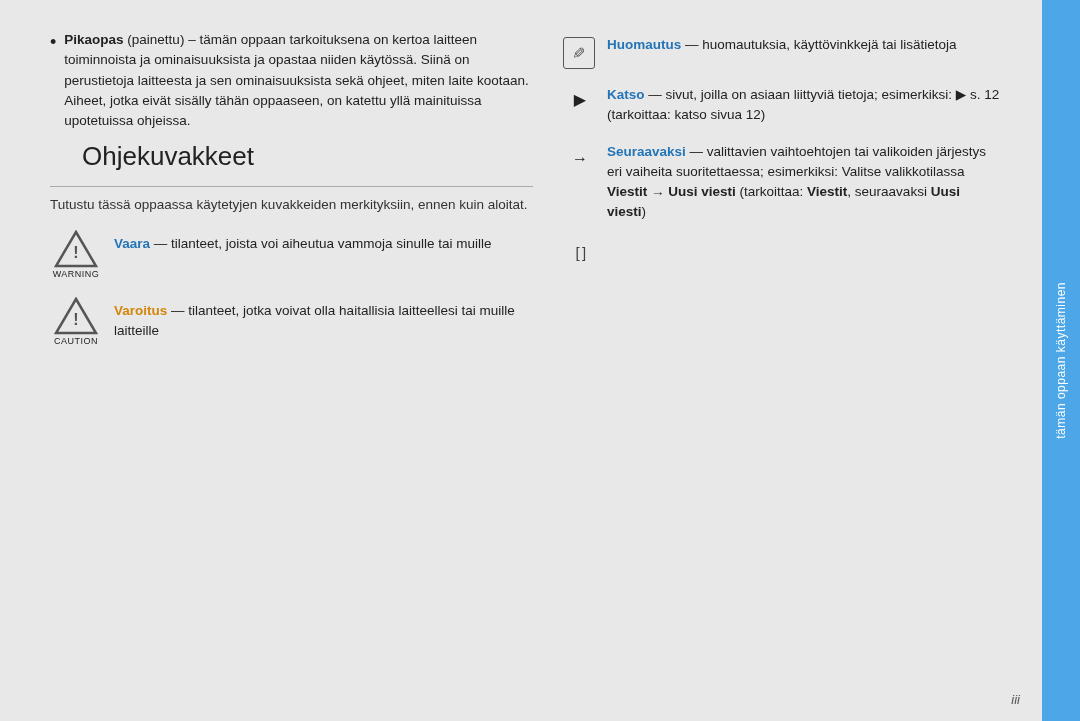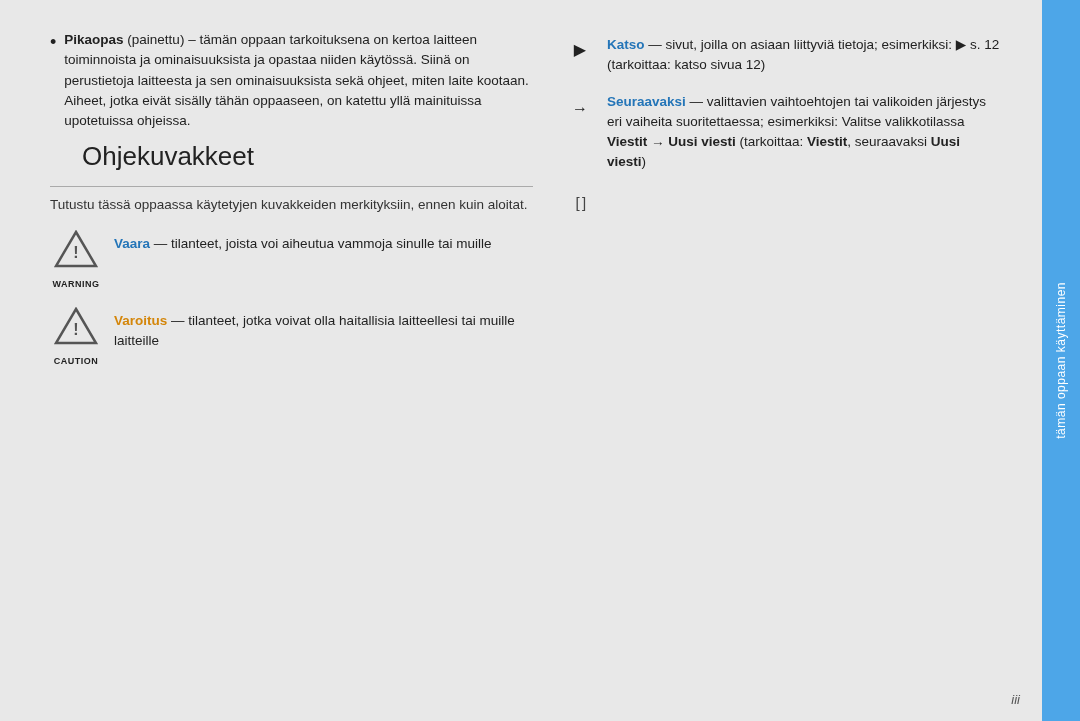--- a/index.html
+++ b/index.html
@@ -122,24 +122,24 @@
       width: 52px;
     }
 
     .triangle-icon {
       width: 44px;
       height: 38px;
     }
 
     .icon-label {
       font-size: 9px;
-      font-weight: bold;
+      font-weight: normal;
       color: #222;
       letter-spacing: 0.5px;
-      margin-top: 11px;
+      margin-top: 1px;
       text-align: center;
     }
 
     .icon-item-text {
       font-size: 13.5px;
       line-height: 1.5;
       padding-top: 4px;
     }
 
     .color-blue { color: #2475b8; font-weight: bold; }
@@ -272,20 +272,28 @@
             <p class="icon-item-text">
               <span class="color-orange">Varoitus</span><span> — tilanteet, jotka voivat olla haitallisia laitteellesi tai muille laitteille</span>
             </p>
           </div>
         </div>
       </div>
     </div>
 
     <div class="right-col">
 
+      <div class="right-item">
+        <div class="right-icon">
+          <div class="note-icon"></div>
+        </div>
+        <p class="right-item-text">
+          <span class="color-blue">Huomautus</span><span> — huomautuksia, käyttövinkkejä tai lisätietoja</span>
+        </p>
+      </div>
 
       <div class="right-item">
         <div class="right-icon" style="display:flex;align-items:flex-start;justify-content:center;">
           <span class="arrow-right">▶</span>
         </div>
         <p class="right-item-text">
           <span class="color-blue">Katso</span><span> — sivut, joilla on asiaan liittyviä tietoja; esimerkiksi: ▶ s. 12 (tarkoittaa: katso sivua 12)</span>
         </p>
       </div>
 

